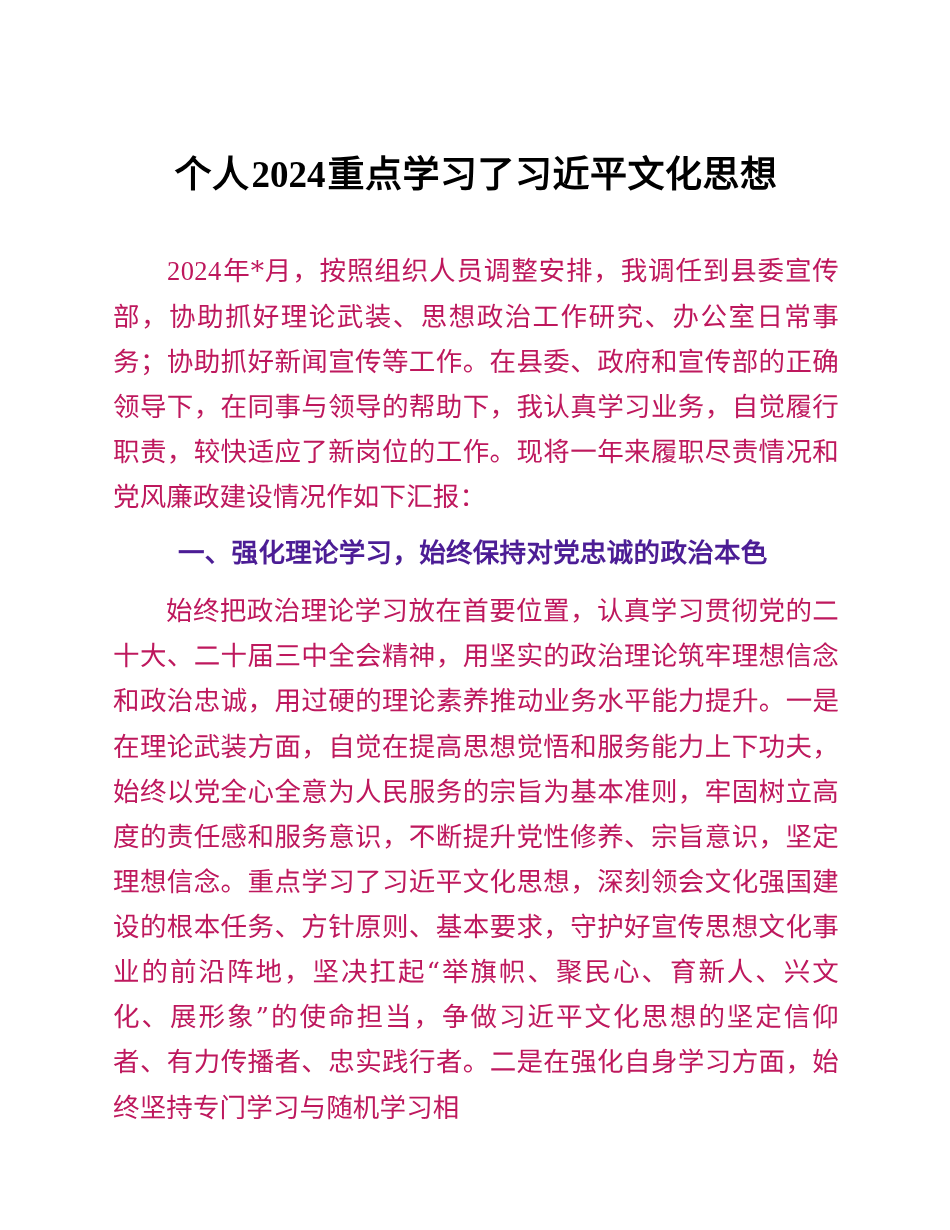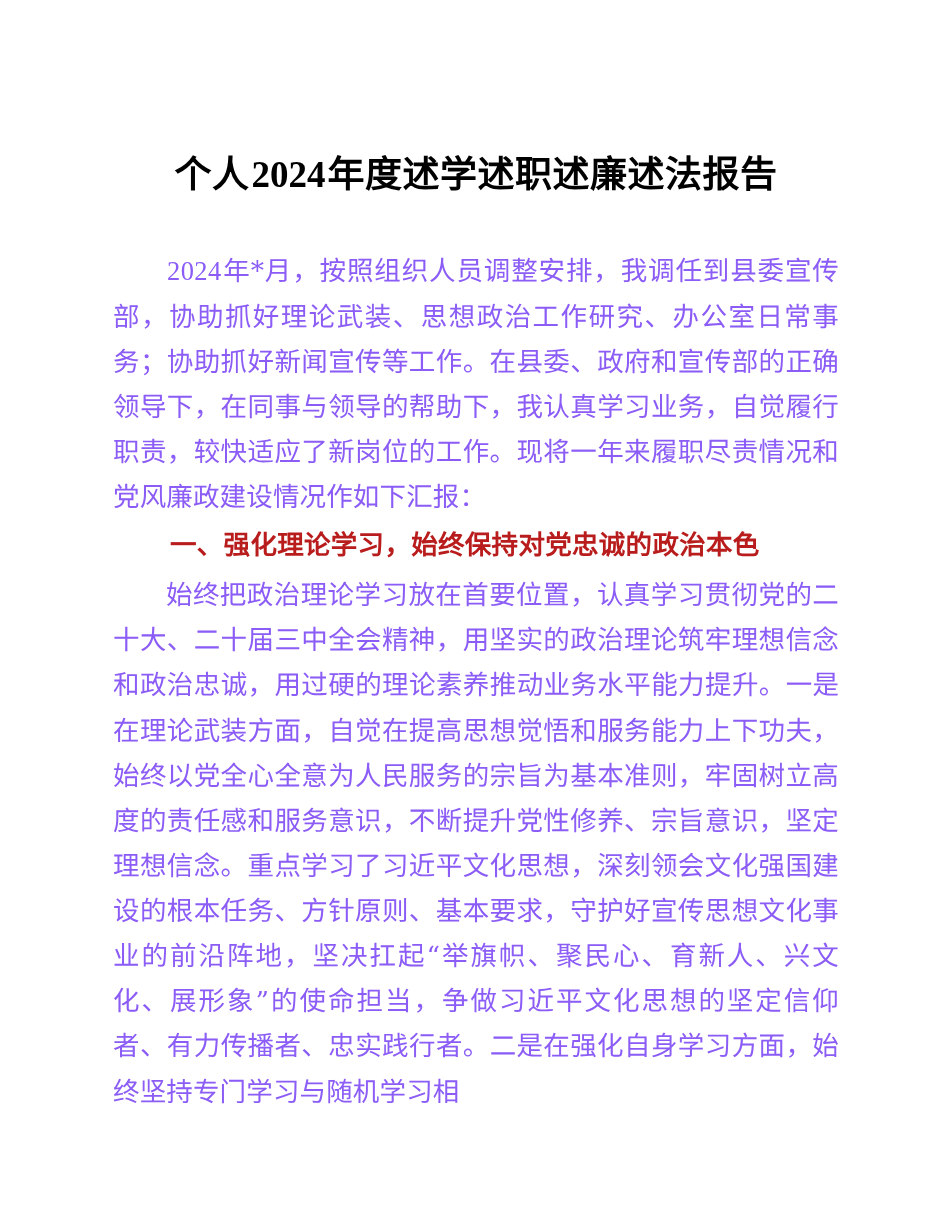--- a/index.html
+++ b/index.html
@@ -57,59 +57,59 @@
   .para {
     margin: 0;
     font-family: "DejaVu Serif", "Liberation Serif", serif;
     font-size: 26.5px;
     line-height: 45px;
     text-align: justify;
     text-align-last: left;
     text-justify: inter-character;
     letter-spacing: 0.15px;
     word-break: break-all;
-    color: #8b5cf6;
+    color: #be185d;
   }
   .para.indent {
     text-indent: 2em;
   }
   .para .num {
     font-family: "Liberation Serif", "DejaVu Serif", serif;
     letter-spacing: 0.4px;
     padding: 0 1px;
   }
   .para .hei-bold {
     font-family: "Liberation Sans", "DejaVu Sans", sans-serif;
     font-weight: 400;
     letter-spacing: 0px;
   }
 
   
   .section-heading {
-    margin: 4px;
+    margin: 12px;
     font-family: "Liberation Sans", "DejaVu Sans", sans-serif;
     font-weight: 700;
     font-size: 26.5px;
     line-height: 45px;
     text-indent: 2em;
     letter-spacing: 0.3px;
     text-align: left;
-    color: #b91c1c;
+    color: #4c1d95;
   }
 
   
   .gap-after-title { height: 50px; }
 </style>
 </head>
 <body>
 
 <div class="page">
   <div class="content">
 
-    <h1 class="doc-title"><span>个人</span><span class="num">2024</span><span>年度述学述职述廉述法报告</span></h1>
+    <h1 class="doc-title"><span>个人</span><span class="num">2024</span><span>重点学习了习近平文化思想</span></h1>
 
     <div class="gap-after-title"></div>
 
     <p class="para indent"><span class="num">2024</span><span>年*月，按照组织人员调整安排，我调任到县委宣传部，协助抓好理论武装、思想政治工作研究、办公室日常事务；协助抓好新闻宣传等工作。在县委、政府和宣传部的正确领导下，在同事与领导的帮助下，我认真学习业务，自觉履行职责，较快适应了新岗位的工作。现将一年来履职尽责情况和党风廉政建设情况作如下汇报：</span></p>
 
     <h2 class="section-heading">一、强化理论学习，始终保持对党忠诚的政治本色</h2>
 
     <p class="para indent"><span>始终把政治理论学习放在首要位置，认真学习贯彻党的二十大、二十届三中全会精神，用坚实的政治理论筑牢理想信念和政治忠诚，用过硬的理论素养推动业务水平能力提升。</span><span class="hei-bold">一是</span><span>在理论武装方面，自觉在提高思想觉悟和服务能力上下功夫，始终以党全心全意为人民服务的宗旨为基本准则，牢固树立高度的责任感和服务意识，不断提升党性修养、宗旨意识，坚定理想信念。重点学习了习近平文化思想，深刻领会文化强国建设的根本任务、方针原则、基本要求，守护好宣传思想文化事业的前沿阵地，坚决扛起“举旗帜、聚民心、育新人、兴文化、展形象”的使命担当，争做习近平文化思想的坚定信仰者、有力传播者、忠实践行者。</span><span class="hei-bold">二是</span><span>在强化自身学习方面，始终坚持专门学习与随机学习相</span></p>
 
   </div>

